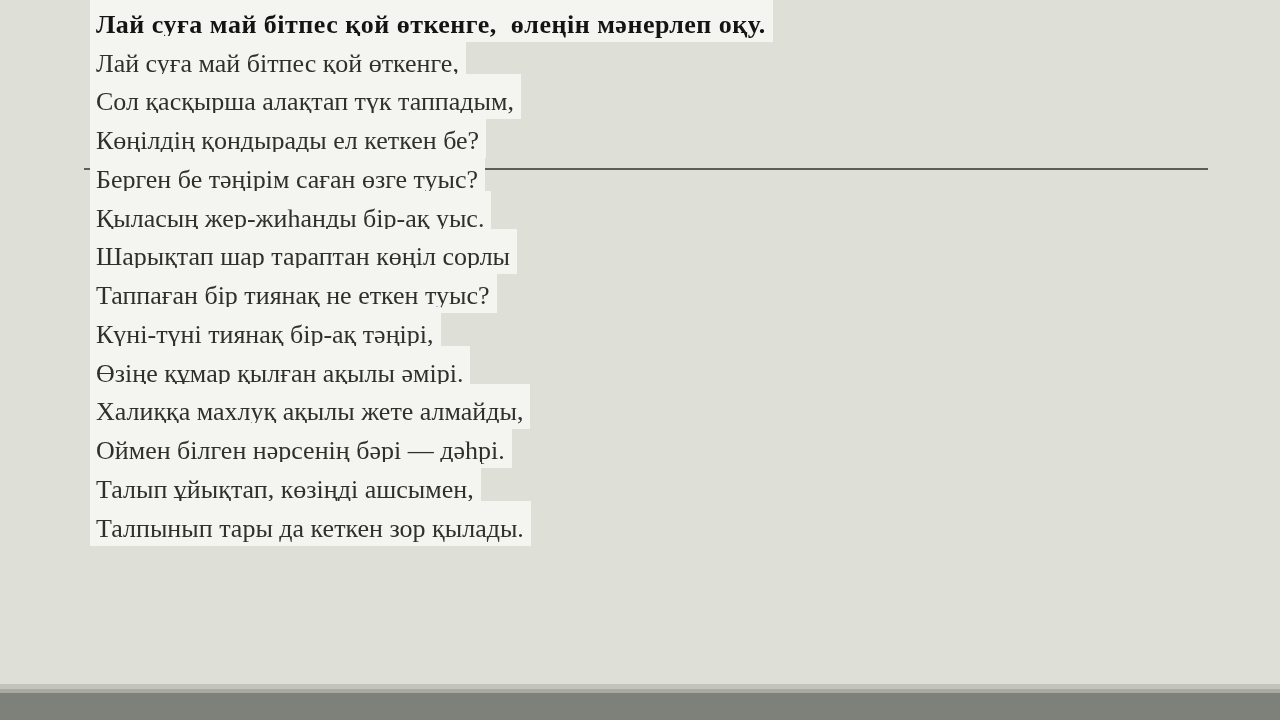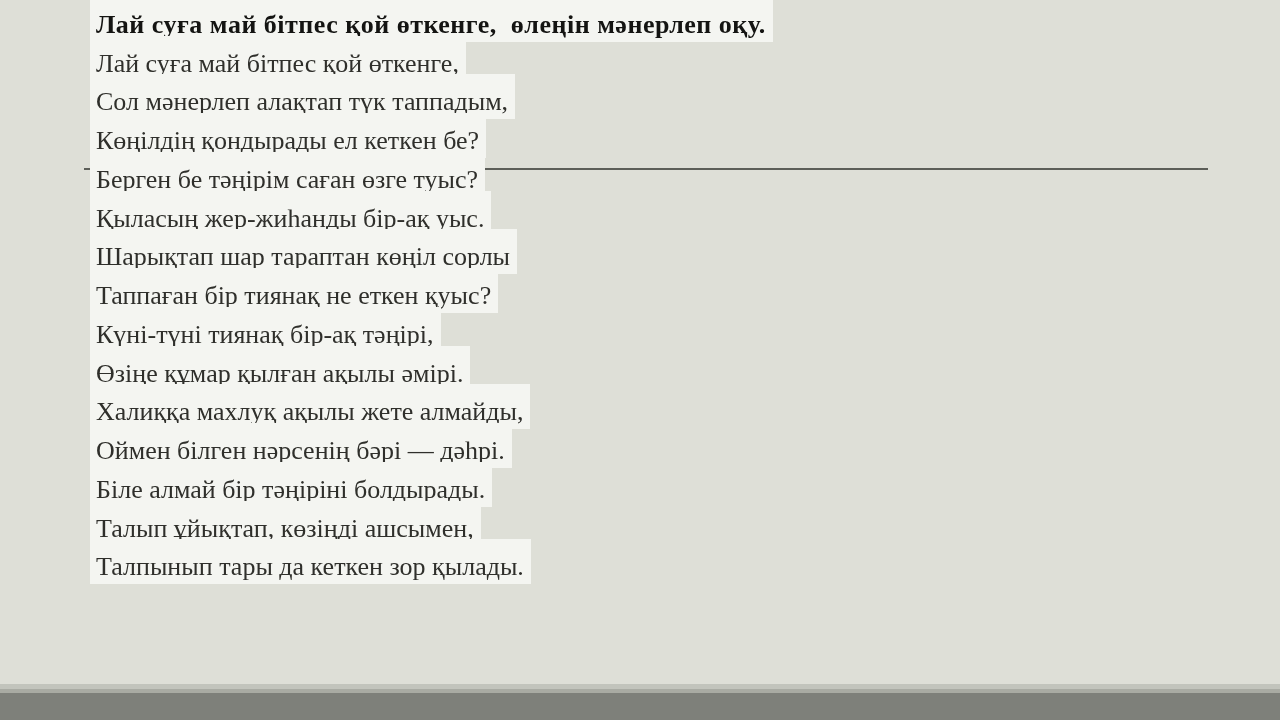--- a/index.html
+++ b/index.html
@@ -85,51 +85,48 @@
   <div class="divider"></div>
 
   <div class="slide-body">
     <div class="row title">
       <span class="hl">Лай суға май бітпес қой өткенге,  өлеңін мәнерлеп оқу.</span>
     </div>
     <div class="row">
       <span class="hl">Лай суға май бітпес қой өткенге,</span>
     </div>
     <div class="row">
-      <span class="hl">Сол мәнерлеп алақтап түк таппадым,</span>
+      <span class="hl">Сол қасқырша алақтап түк таппадым,</span>
     </div>
     <div class="row">
       <span class="hl">Көңілдің қондырады ел кеткен бе?</span>
     </div>
     <div class="row">
       <span class="hl">Берген бе тәңірім саған өзге туыс?</span>
     </div>
     <div class="row">
       <span class="hl">Қыласың жер-жиһанды бір-ақ уыс.</span>
     </div>
     <div class="row">
       <span class="hl">Шарықтап шар тараптан көңіл сорлы</span>
     </div>
     <div class="row">
-      <span class="hl">Таппаған бір тиянақ не еткен қуыс?</span>
+      <span class="hl">Таппаған бір тиянақ не еткен туыс?</span>
     </div>
     <div class="row">
       <span class="hl">Күні-түні тиянақ бір-ақ тәңірі,</span>
     </div>
     <div class="row">
       <span class="hl">Өзіңе құмар қылған ақылы әмірі.</span>
     </div>
     <div class="row">
       <span class="hl">Халиққа махлуқ ақылы жете алмайды,</span>
     </div>
     <div class="row">
       <span class="hl">Оймен білген нәрсенің бәрі — дәһрі.</span>
-    </div>
-    <div class="row">
-      <span class="hl">Біле алмай бір тәңіріні болдырады.</span>
     </div>
     <div class="row">
       <span class="hl">Талып ұйықтап, көзіңді ашсымен,</span>
     </div>
     <div class="row">
       <span class="hl">Талпынып тары да кеткен зор қылады.</span>
     </div>
   </div>
 
   <div class="footer-strip-1"></div>

